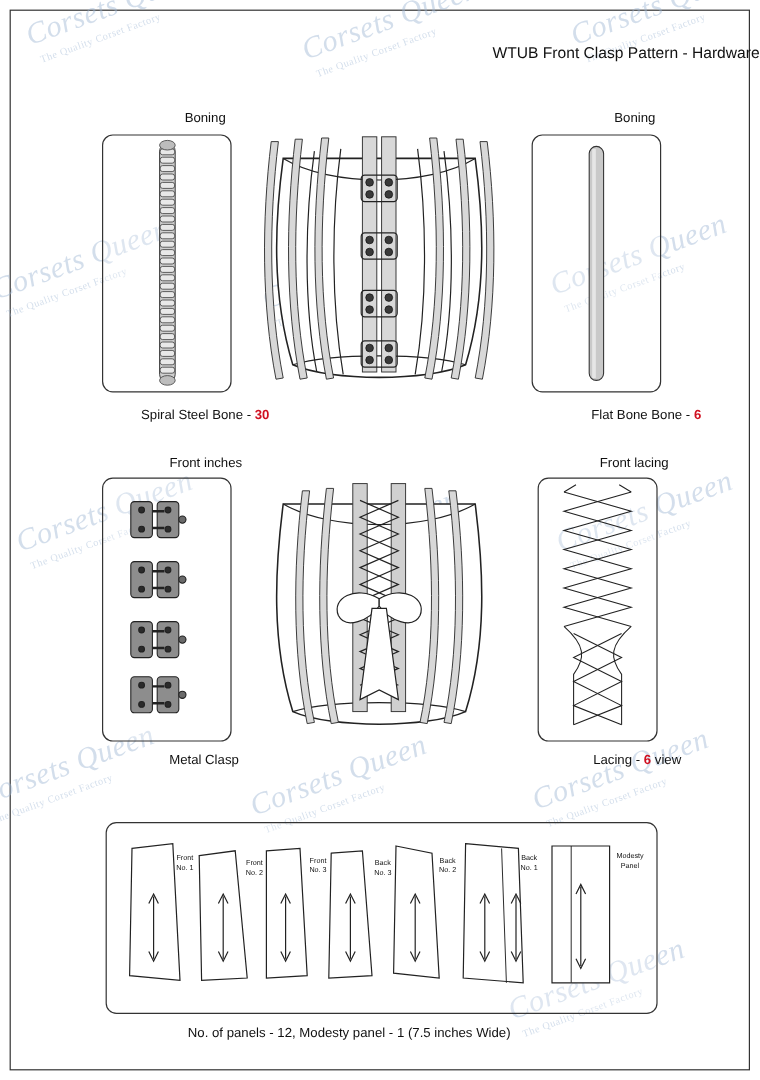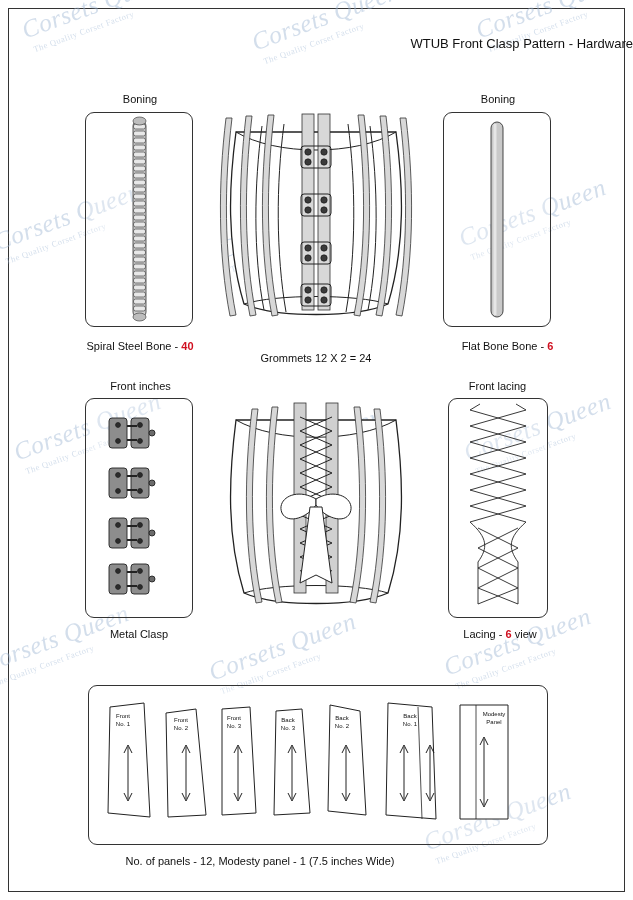--- a/index.html
+++ b/index.html
@@ -60,20 +60,21 @@
     top: 36px;
     font-size: 13px;
     color: #111;
   }
   .cap {
     position: absolute;
     font-size: 11px;
     color: #111;
     text-align: center;
     white-space: nowrap;
+    margin-left: 31px;
   }
   .cap .num {
     color: #d01020;
     font-weight: bold;
   }
   
   .box {
     position: absolute;
     border: 1px solid #333;
     border-radius: 9px;
@@ -185,21 +186,21 @@
           <rect x="48.5" y="180" width="12" height="5" rx="2"></rect>
           <rect x="48.5" y="187" width="12" height="5" rx="2"></rect>
           <rect x="48.5" y="194" width="12" height="5" rx="2"></rect>
         </g>
         <ellipse cx="54.5" cy="9" rx="6.5" ry="4" fill="#bdbdbd"></ellipse>
         <ellipse cx="54.5" cy="205" rx="6.5" ry="4" fill="#bdbdbd"></ellipse>
       </g>
     </svg>
   </div>
   <div class="cap" style="left:55px; top:340px; width:170px;">
-    <span>Spiral Steel Bone - </span><span class="num">40</span>
+    <span>Spiral Steel Bone - </span><span class="num">30</span>
   </div>
 
   <div class="cap" style="left:443px; top:93px; width:110px;">Boning</div>
   <div class="box" style="left:443px; top:112px; width:108px; height:215px;"></div>
   <div class="svgwrap" style="left:443px; top:112px;">
     <svg width="108" height="215" viewBox="0 0 108 215">
       <rect x="48" y="10" width="12" height="195" rx="6" fill="#c9c9c9" stroke="#333" stroke-width="0.9"></rect>
       <rect x="50.5" y="12" width="3" height="191" fill="#e6e6e6"></rect>
     </svg>
   </div>
@@ -252,21 +253,20 @@
           <circle cx="128" cy="196" r="3.2"></circle>
       </g>
       <g fill="none" stroke="#222" stroke-width="1">
         <rect x="105" y="42" width="30" height="22" rx="3"></rect>
         <rect x="105" y="90" width="30" height="22" rx="3"></rect>
         <rect x="105" y="138" width="30" height="22" rx="3"></rect>
         <rect x="105" y="180" width="30" height="22" rx="3"></rect>
       </g>
     </svg>
   </div>
-  <div class="cap" style="left:196px; top:352px; width:240px;">Grommets 12 X 2 = 24</div>
 
   <div class="cap" style="left:78px; top:380px; width:125px;">Front inches</div>
   <div class="box" style="left:85px; top:398px; width:108px; height:220px;"></div>
   <div class="svgwrap" style="left:85px; top:398px;">
     <svg width="108" height="220" viewBox="0 0 108 220">
       <g stroke="#222" stroke-width="0.9">
 
         <g transform="translate(24,16)">
           <rect x="0" y="4" width="18" height="30" rx="3" fill="#8d8d8d"></rect>
           <rect x="22" y="4" width="18" height="30" rx="3" fill="#8d8d8d"></rect>

